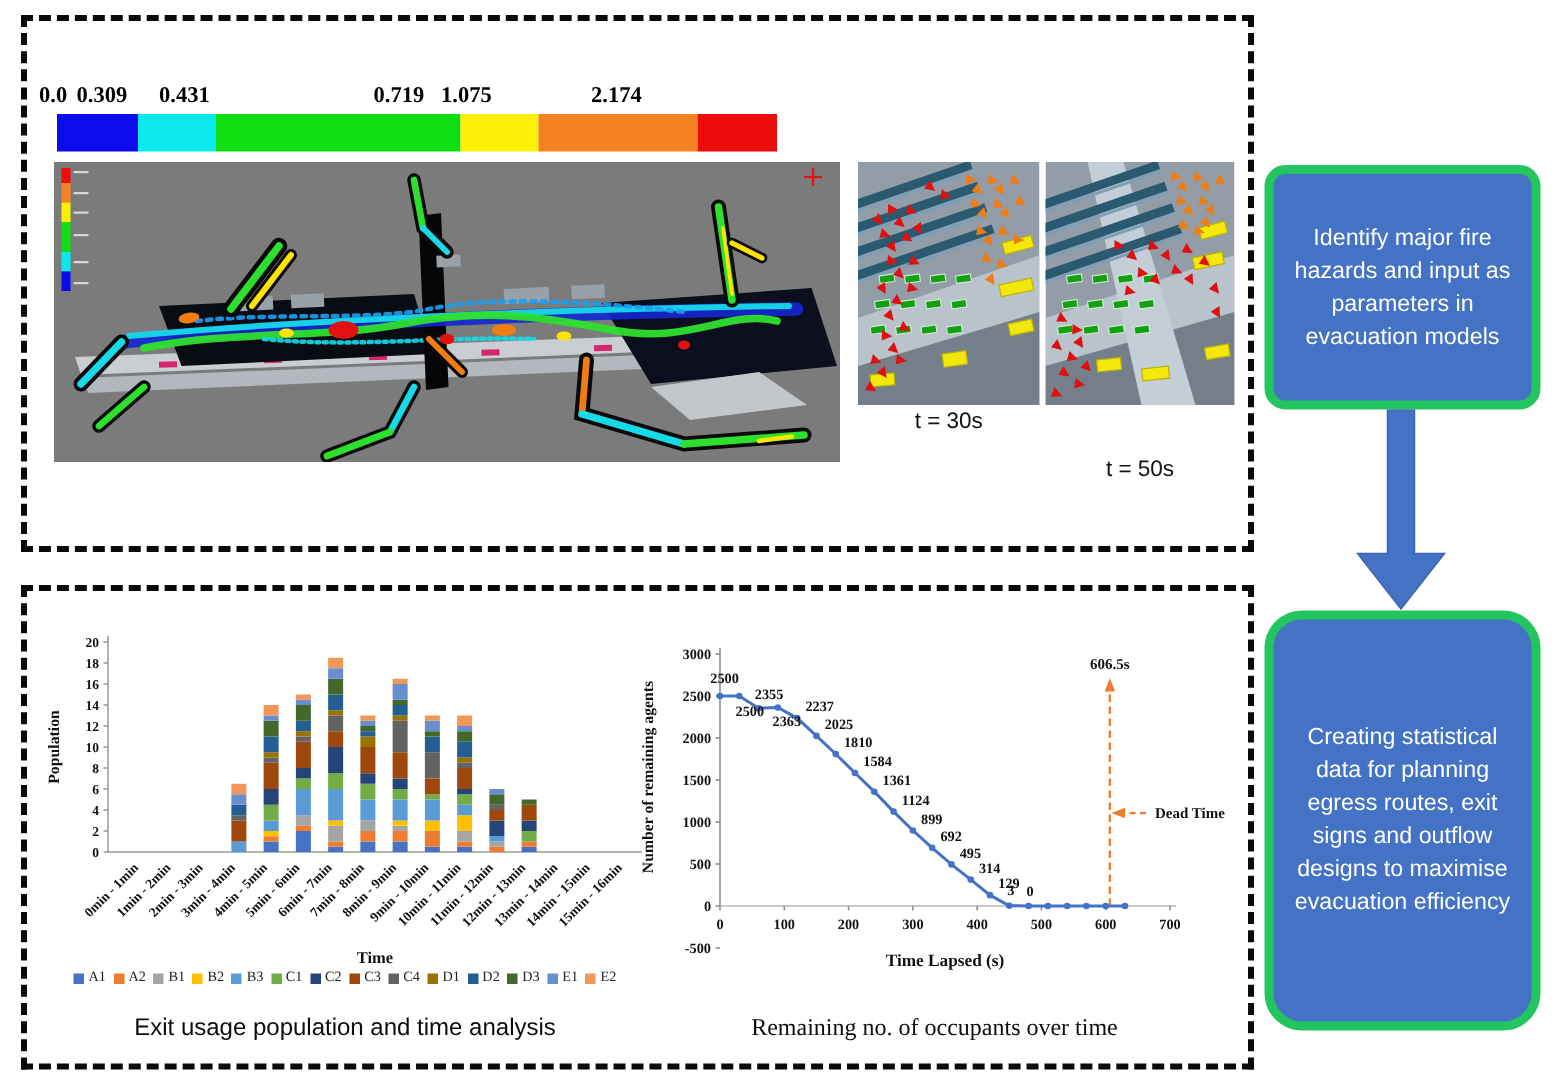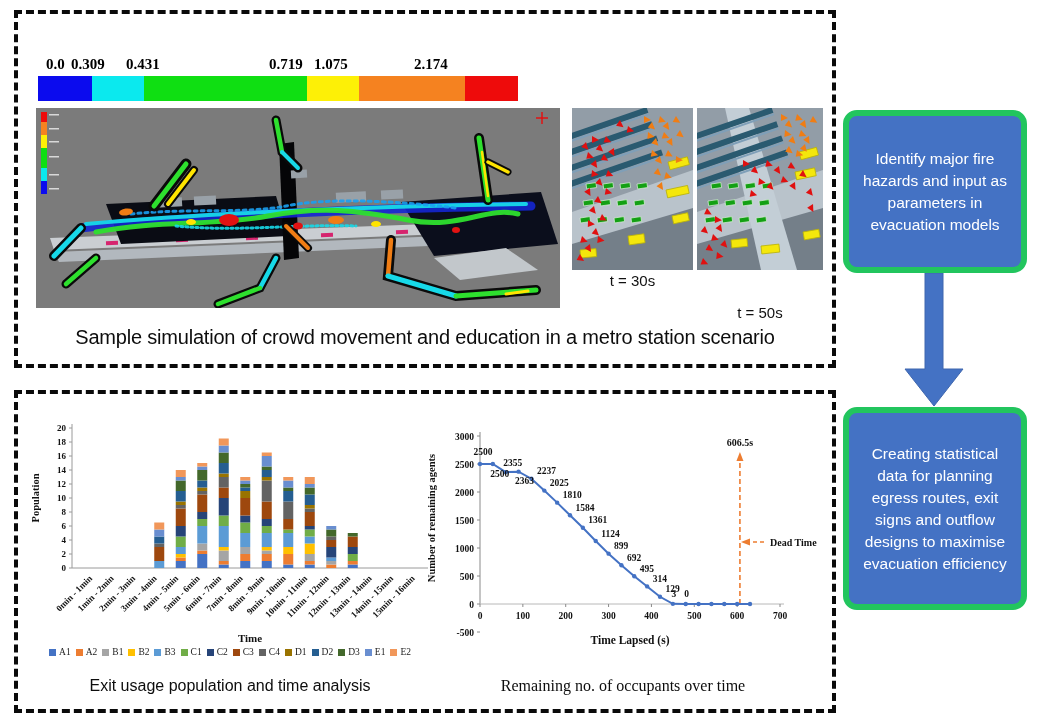--- a/index.html
+++ b/index.html
@@ -5,34 +5,34 @@
   html,body{margin:0;padding:0;background:#ffffff;}
   .page{position:relative;width:1040px;height:720px;background:#ffffff;overflow:hidden;
         font-family:"Liberation Sans",sans-serif;color:#111;}
   .panel{position:absolute;border:4px dashed #0a0a0a;background:#fff;}
   .top-panel{left:14px;top:10px;width:814px;height:350px;}
   .bottom-panel{left:14px;top:390px;width:814px;height:315px;}
   .abs{position:absolute;}
   .cb-title{position:absolute;left:120px;top:12px;width:480px;text-align:center;
             font-family:"Liberation Serif",serif;font-weight:bold;font-size:17px;color:#000;}
   .cb-title .math{font-style:italic;}
-  .cb-labels{position:absolute;left:36px;top:42px;width:490px;height:18px;}
+  .cb-labels{position:absolute;left:16px;top:42px;width:490px;height:18px;}
   .cb-labels span{position:absolute;font-family:"Liberation Serif",serif;font-weight:bold;font-size:15px;color:#000;}
   .cb-bar{position:absolute;left:20px;top:62px;width:480px;height:25px;display:flex;}
   .cb-bar div{height:100%;}
   .snap-label{position:absolute;top:258px;font-size:15px;color:#111;text-align:center;}
   .snap-caption{position:absolute;left:536px;top:281px;width:290px;text-align:center;
                 font-style:italic;font-size:16.5px;color:#111;}
   .main-caption{position:absolute;left:0;top:312px;width:100%;text-align:center;
                 font-size:20px;letter-spacing:-0.2px;color:#0d0d0d;}
   .flow-box{position:absolute;width:184px;background:#4472C4;border:6px solid #22c55e;border-radius:14px;
             display:flex;align-items:center;justify-content:center;text-align:center;
             color:#fff;font-size:15.5px;line-height:1.42;padding:8px 10px;box-sizing:border-box;}
   .flow-box-1{left:843px;top:110px;height:163px;}
-  .flow-box-2{left:843px;top:407px;height:203px;}
+  .flow-box-2{left:843px;top:407px;height:280px;border-radius:25px;}
   .chart-caption{position:absolute;font-size:16px;color:#0d0d0d;text-align:center;}
   .bar-legend{position:absolute;left:0px;top:253px;width:424px;display:flex;justify-content:center;
               align-items:center;gap:5px;font-family:"Liberation Serif",serif;font-size:9.5px;color:#222;}
   .bar-legend .it{display:flex;align-items:center;gap:3px;}
   .bar-legend .sw{width:7px;height:7px;display:inline-block;}
 </style>
 </head>
 <body>
 
 <div class="page">
@@ -306,21 +306,20 @@
           <polygon points="112,28 116,35 108.5,34" transform="rotate(26 112 28)"></polygon>
           <polygon points="92,38 96,45 88.5,44" transform="rotate(3 92 38)"></polygon>
           <polygon points="100,42 104,49 96.5,48" transform="rotate(-20 100 42)"></polygon>
           <polygon points="108,36 112,43 104.5,42" transform="rotate(17 108 36)"></polygon>
         </g>
       </svg>
 
     <div class="snap-label" style="left:554px;width:121px;">t = 30s</div>
     <div class="snap-label" style="left:679px;width:126px;margin-top:32px;">t = 50s</div>
 
-    <div class="main-caption">Sample simulation of crowd movement and education in a metro station scenario</div>
   </div>
 
   <div class="flow-box flow-box-1">
     <span>Identify major fire hazards and input as parameters in evacuation models</span>
   </div>
 
   <svg class="abs" style="left:899px;top:273px;" width="70" height="134" viewBox="0 0 70 134">
     <path d="M26,0 h18 v96 h20 L35,133 L6,96 h20 Z" fill="#4472C4" stroke="#3E66AE" stroke-width="1"></path>
   </svg>
 

